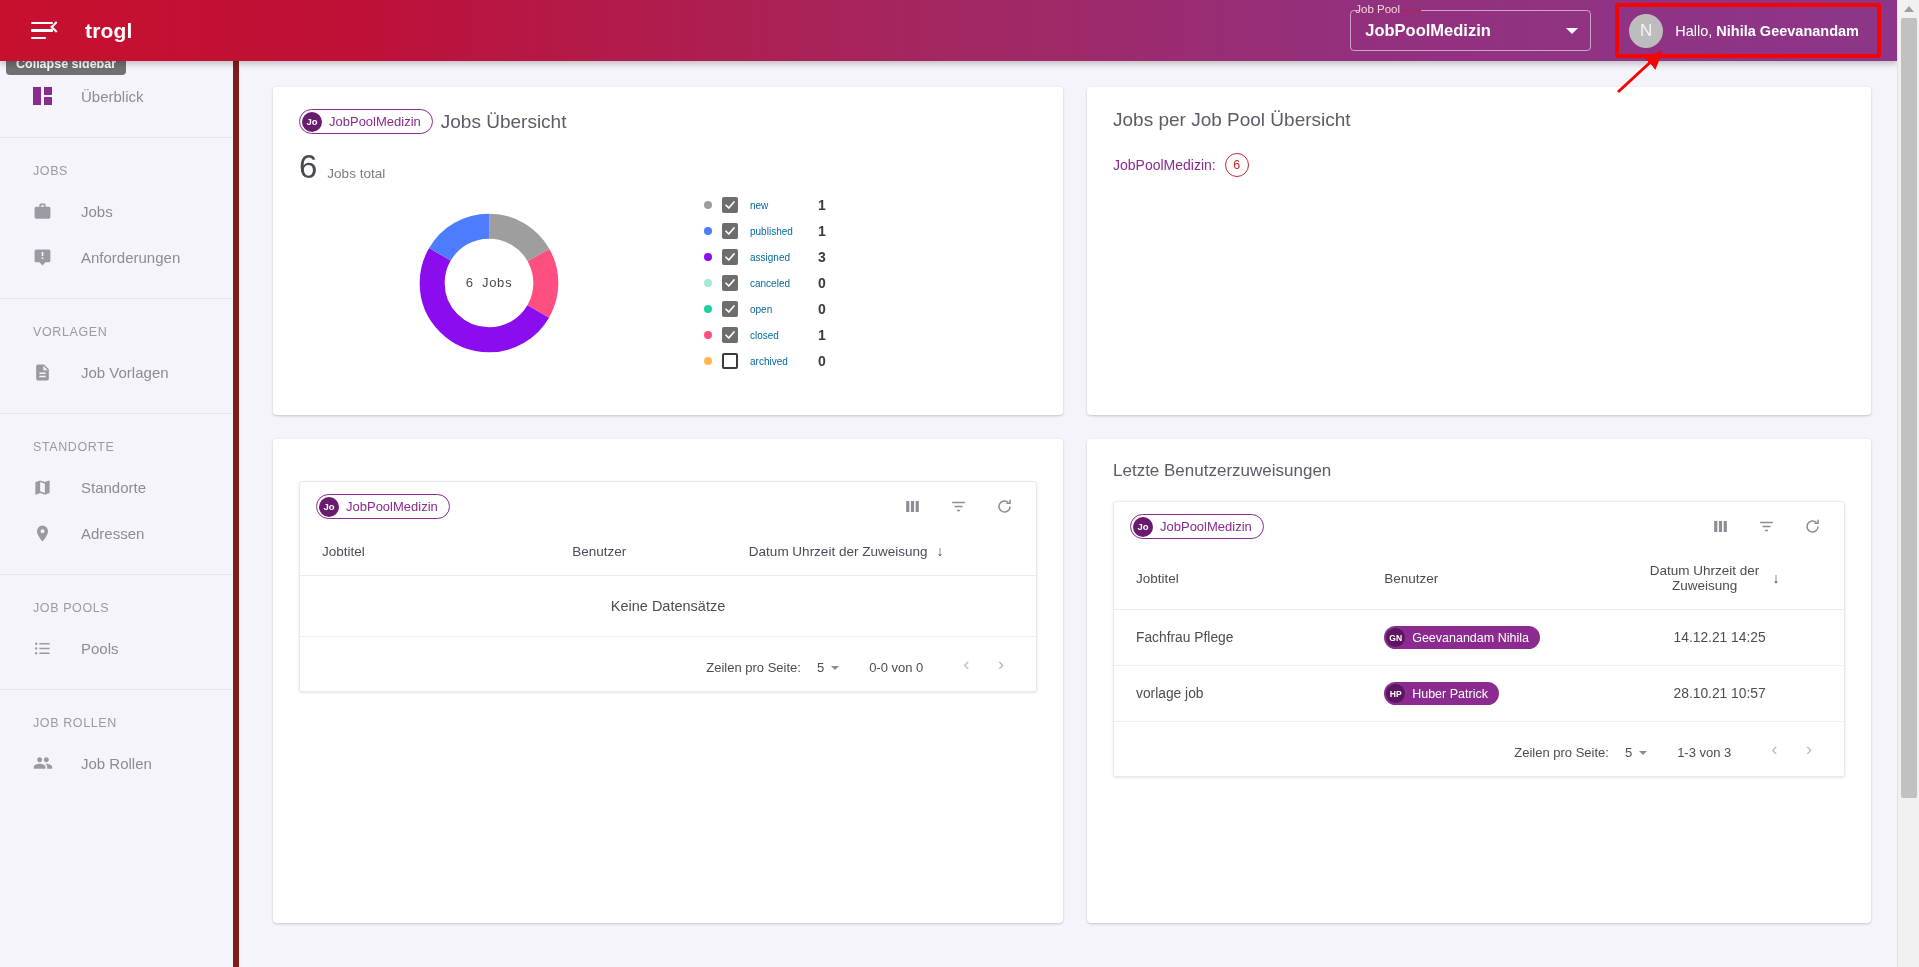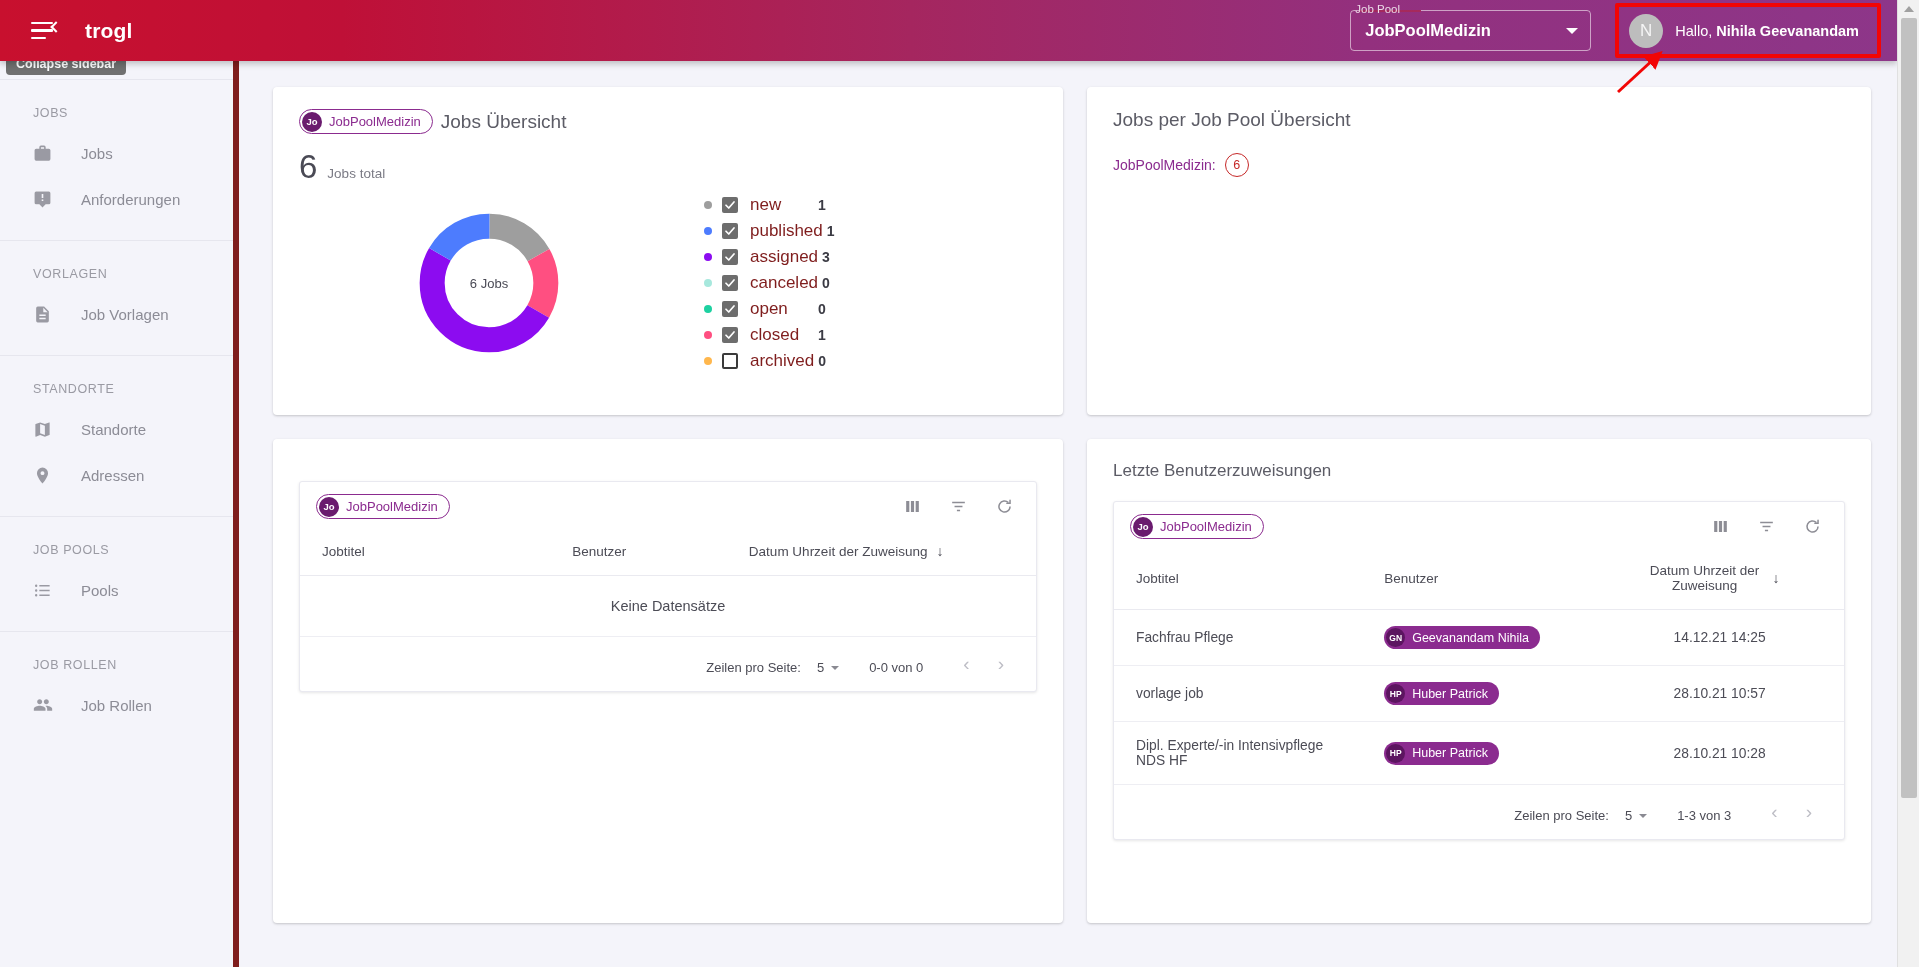--- a/index.html
+++ b/index.html
@@ -136,35 +136,35 @@
     font-size: 9.5px; font-weight: bold; margin-right: 7px;
   }
   .card-title { font-size: 19px; color: #5c5c66; font-weight: normal; }
   .title-row { display: flex; align-items: center; gap: 8px; }
 
   .total-row { display: flex; align-items: baseline; margin-top: 14px; }
   .total-num { font-size: 33px; color: #4a4a55; font-weight: normal; }
   .total-lbl { font-size: 13.5px; color: #7b7b85; margin-left: 10px; }
 
   .chart-area { display: flex; align-items: center; margin-top: 6px; }
-  .donut-wrap { position: relative; width: 150px; height: 150px; margin-left: 115px; }
+  .donut-wrap { position: relative; width: 150px; height: 150px; margin-left: 115px; font-family: Liberation Mono, monospace; }
   .donut-center {
     position: absolute; inset: 0; display: flex; align-items: center; justify-content: center;
     font-size: 13px; color: #4a4a55;
   }
   .legend { margin-left: 140px; }
   .legend-row { display: flex; align-items: center; height: 26px; }
   .legend-dot { width: 8px; height: 8px; border-radius: 50%; margin-right: 10px; }
   .legend-cb {
     width: 16px; height: 16px; border-radius: 2px; background: #6d6d6d;
     display: flex; align-items: center; justify-content: center; margin-right: 12px; cursor: pointer;
   }
   .legend-cb.off { background: #fff; border: 2px solid #3b3b3b; }
   .legend-cb svg { display: block; }
-  .legend-name { font-size: 17px; color: #7f1d1d; min-width: 64px; }
+  .legend-name { font-size: 10px; color: #0369a1; min-width: 64px; }
   .legend-val { font-size: 14px; color: #3b3b44; font-weight: bold; margin-left: 4px; }
 
   .pool-line { margin-top: 22px; display: flex; align-items: center; color: #8b2b8f; font-size: 14px; }
   .pool-count {
     width: 24px; height: 24px; border-radius: 50%; border: 1.6px solid #c62828; color: #c62828;
     display: flex; align-items: center; justify-content: center; font-size: 12.5px; margin-left: 9px;
   }
 
   
   .sect-title { font-size: 17px; color: #5c5c66; }
@@ -259,20 +259,32 @@
       <marker id="ah" markerWidth="6" markerHeight="6" refX="3" refY="3" orient="auto">
         <path d="M0,0 L6,3 L0,6 z" fill="#f20505"></path>
       </marker>
     </defs>
     <line x1="10" y1="42" x2="48" y2="7" stroke="#f20505" stroke-width="3" marker-end="url(#ah)"></line>
   </svg>
 
   <div class="sidebar">
     <div class="tooltip">Collapse sidebar</div>
 
+    <div class="overview-block">
+      <div class="nav-item active">
+        <div class="ico">
+          <div class="dash-ico">
+              <i class="tall"></i>
+              <i></i>
+              <i></i>
+            </div>
+        </div>
+        <div class="lbl">Überblick</div>
+      </div>
+    </div>
     <div class="nav-divider"></div>
 
     <div class="nav-section-label">JOBS</div>
     <div class="nav-item">
       <div class="ico">
         <svg width="19" height="19" viewBox="0 0 24 24">
             <path d="M20 6h-4V4a2 2 0 0 0-2-2h-4a2 2 0 0 0-2 2v2H4a2 2 0 0 0-2 2v11a2 2 0 0 0 2 2h16a2 2 0 0 0 2-2V8a2 2 0 0 0-2-2zm-6 0h-4V4h4v2z"></path>
           </svg>
       </div>
       <div class="lbl">Jobs</div>
@@ -558,28 +570,20 @@
                   <td style="text-align:center">14.12.21 14:25</td>
                 </tr>
                 <tr>
                   <td>vorlage job</td>
                   <td><span class="user-chip">
                       <span class="uc-av">HP</span>
                       <span>Huber Patrick</span>
                     </span></td>
                   <td style="text-align:center">28.10.21 10:57</td>
                 </tr>
-                <tr>
-                  <td>Dipl. Experte/-in Intensivpflege NDS HF</td>
-                  <td><span class="user-chip">
-                      <span class="uc-av">HP</span>
-                      <span>Huber Patrick</span>
-                    </span></td>
-                  <td style="text-align:center">28.10.21 10:28</td>
-                </tr>
               </tbody>
           </table>
           <div class="paginator">
             <span class="pg-label">Zeilen pro Seite:</span>
             <span class="pg-select">
               <span>5</span>
               <span class="pg-caret"></span>
             </span>
             <span class="pg-range">1-3 von 3</span>
             <span class="pg-btn">‹</span>

